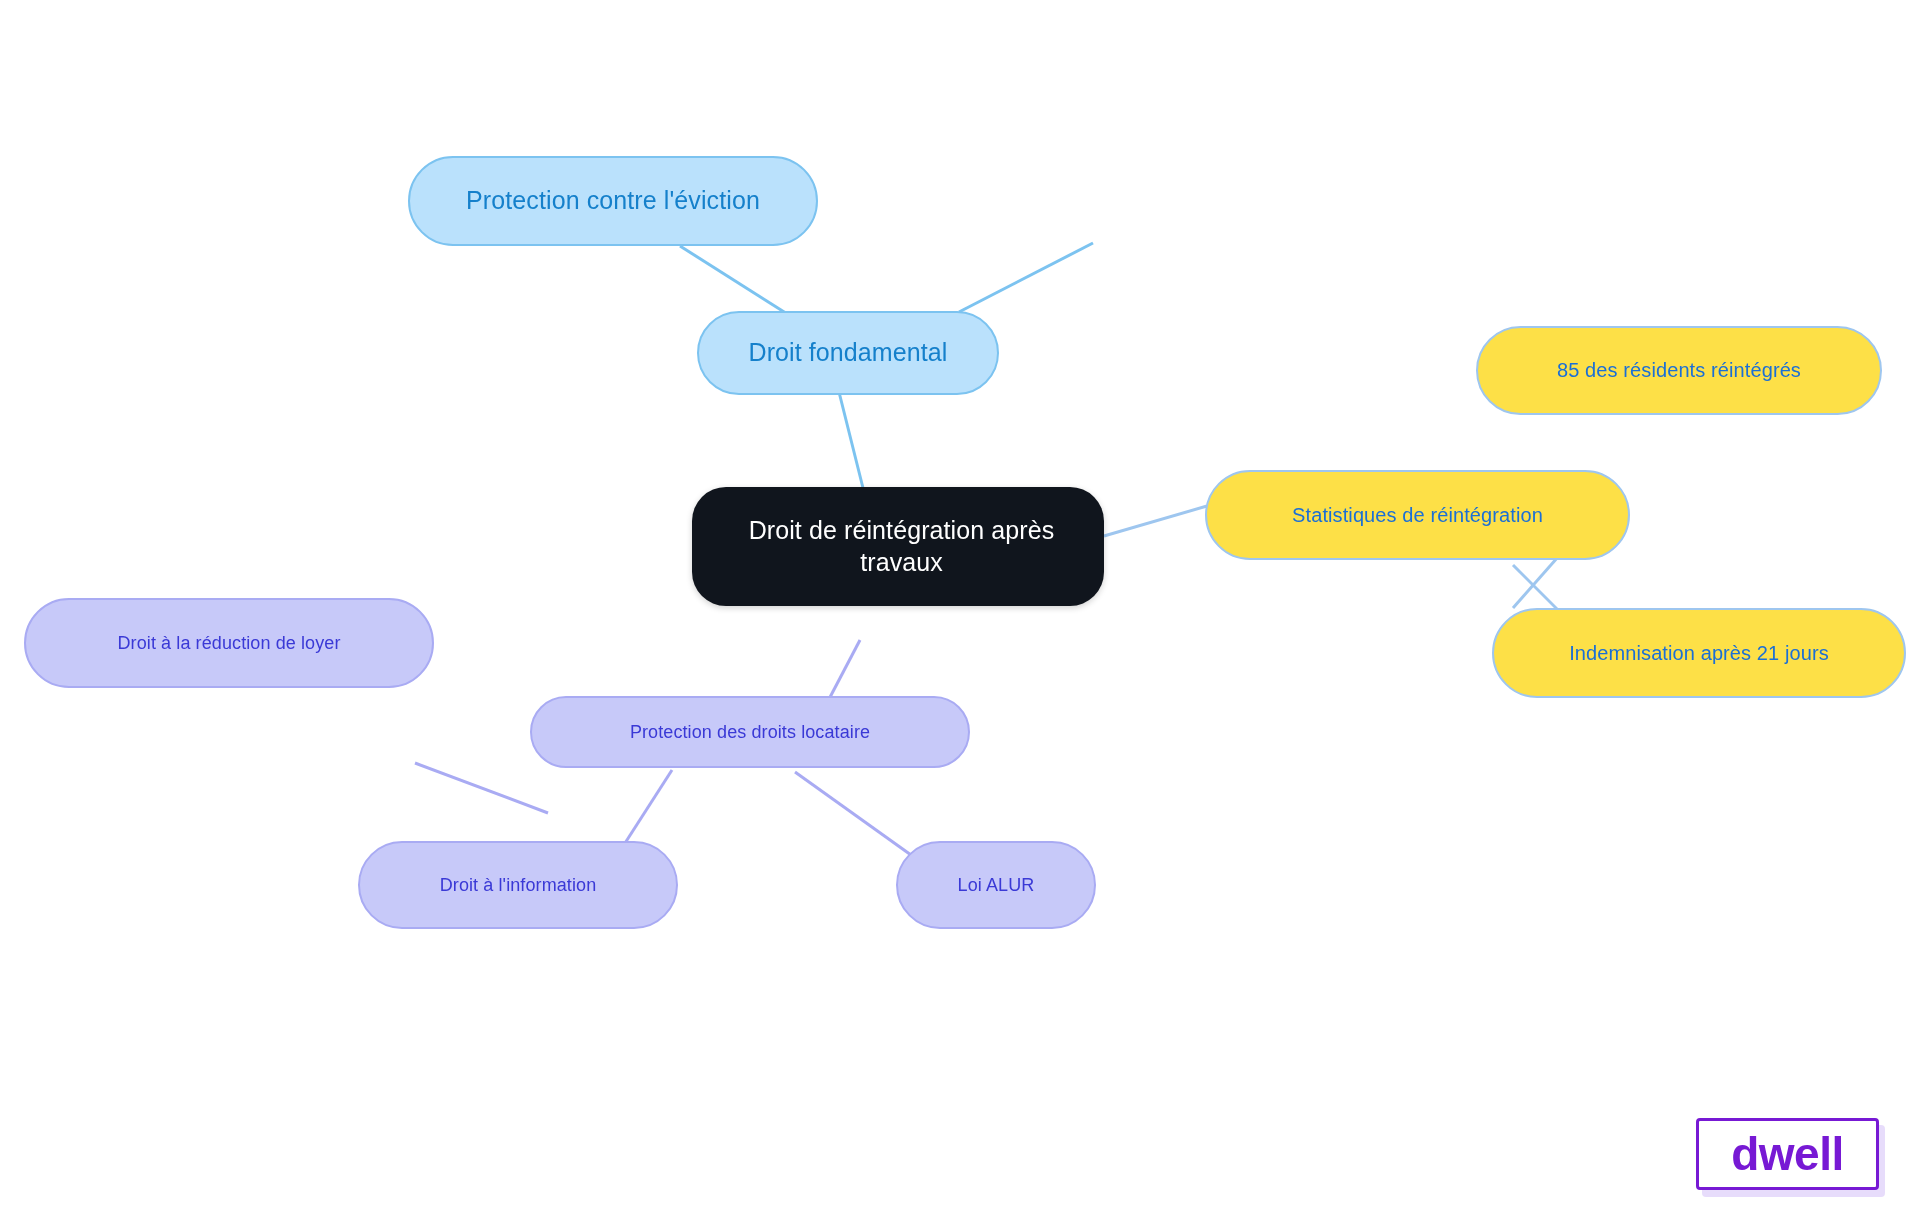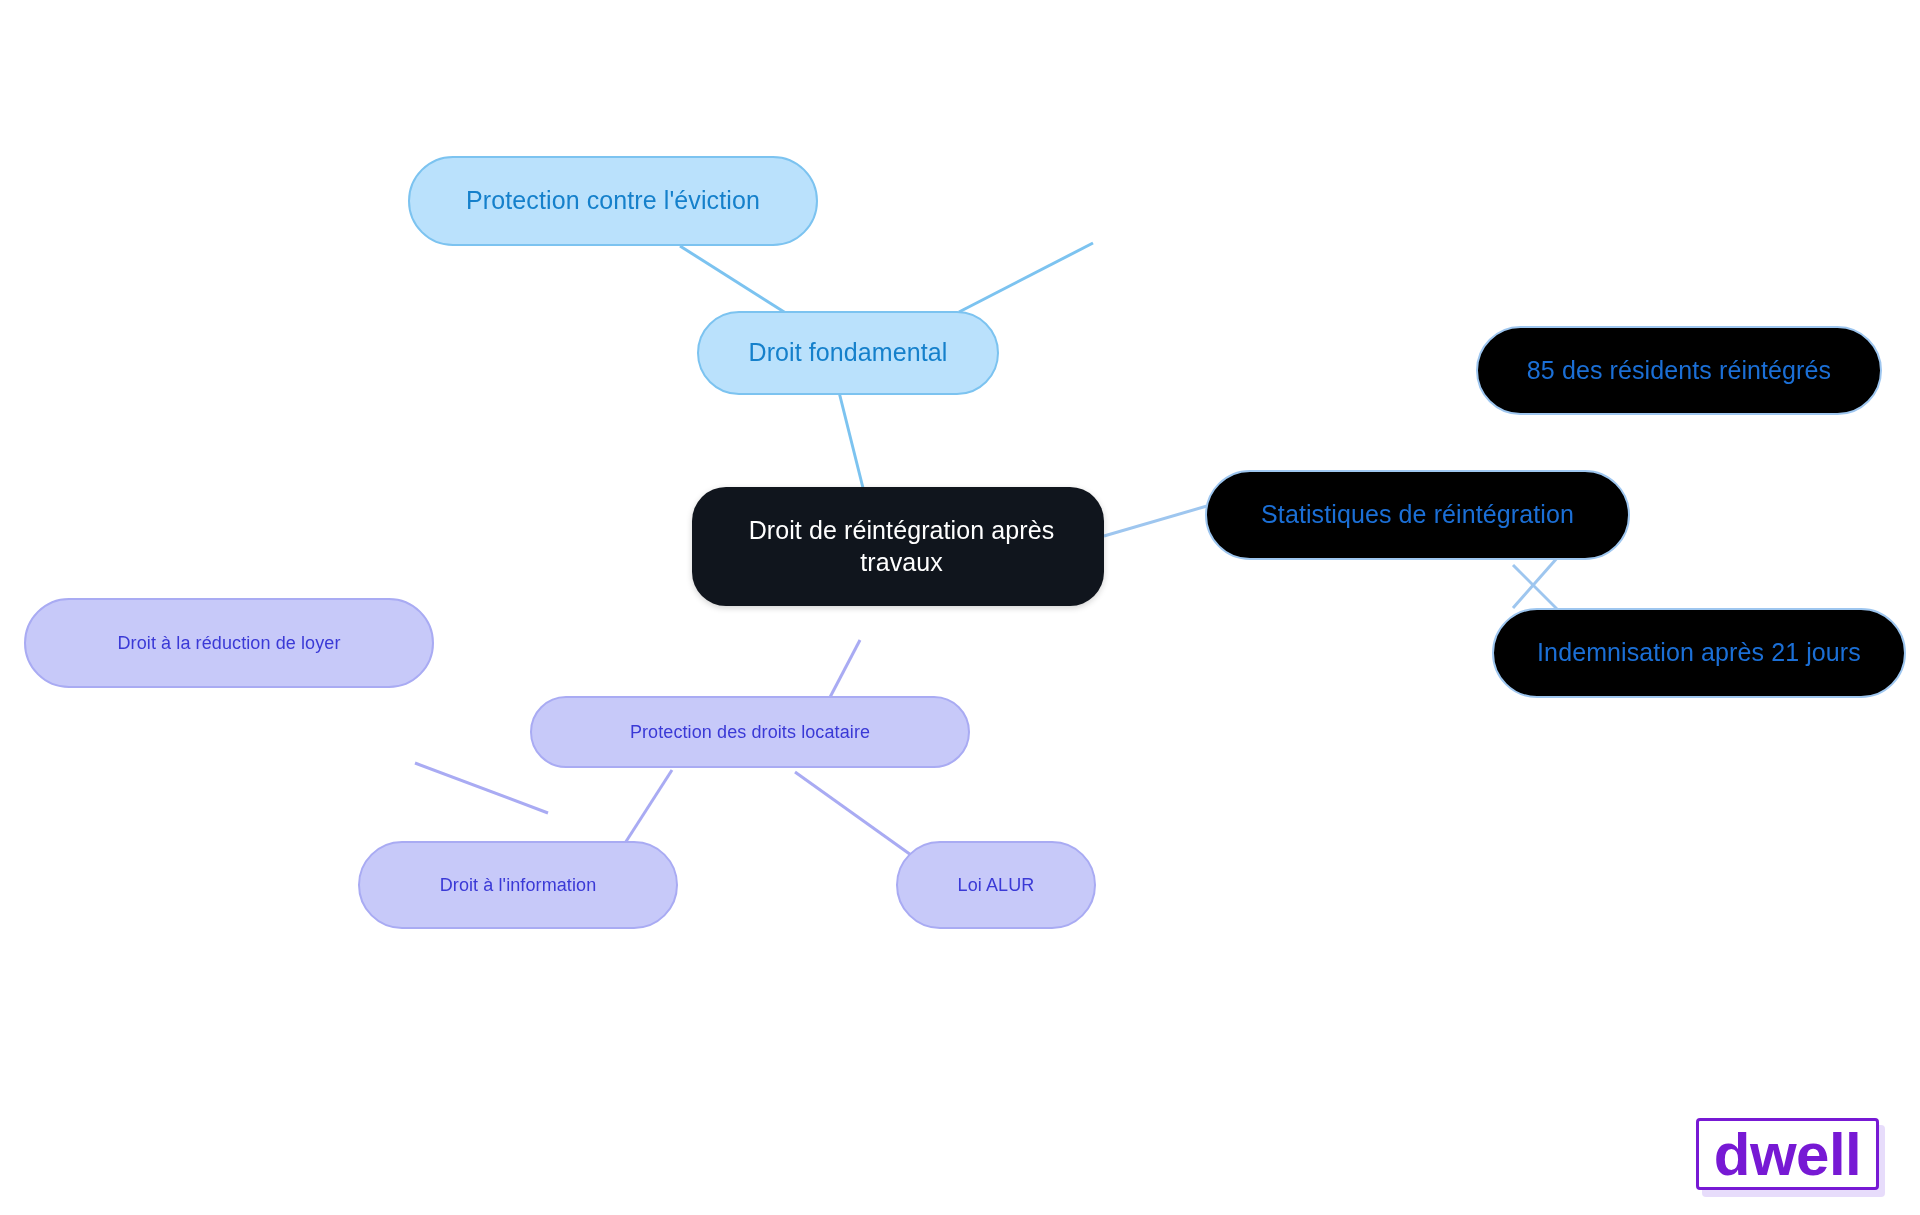--- a/index.html
+++ b/index.html
@@ -49,42 +49,42 @@
     padding: 0 30px;
     box-shadow: 0 2px 6px rgba(0,0,0,0.18);
   }
   .node-blue {
     background: #bae1fc;
     border-color: #7cc3f0;
     color: #1580cb;
     font-size: 25px;
   }
   .node-blue-pale {
-    background: #000000;
+    background: #fde047;
     border-color: #9ec6ef;
     color: #1b6fd6;
-    font-size: 25px;
+    font-size: 20px;
   }
   .node-purple {
     background: #c7c9f9;
     border-color: #a9abf3;
     color: #3a39d6;
     font-size: 18px;
   }
   #brand {
     position: absolute;
     box-sizing: border-box;
     display: flex;
     align-items: center;
     justify-content: center;
     background: #ffffff;
     border: 3px solid #7719d4;
     border-radius: 4px;
     color: #7719d4;
-    font-size: 60px;
+    font-size: 46px;
     font-weight: bold;
     letter-spacing: -0.5px;
     box-shadow: 6px 7px 0 rgba(170,130,240,0.28);
   }
 </style>
 </head>
 <body>
 
 <div id="canvas">
 

